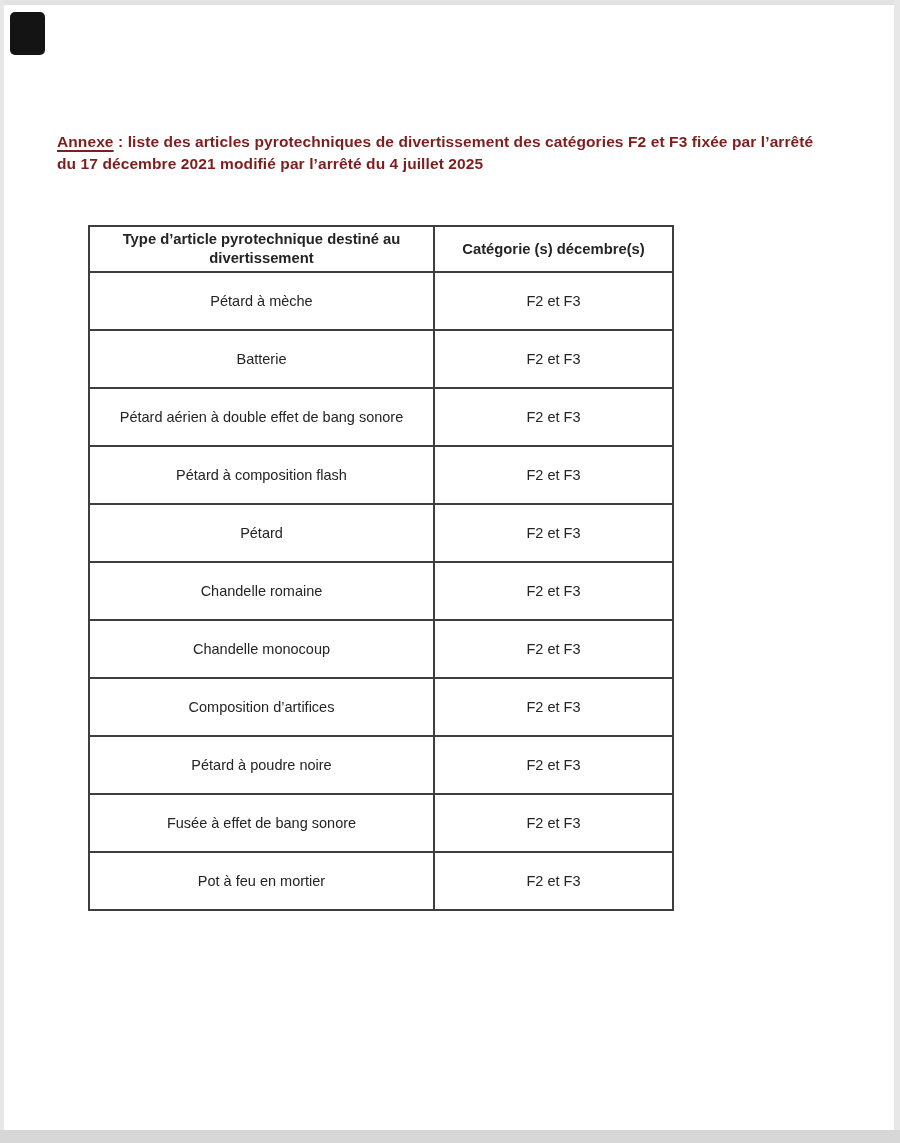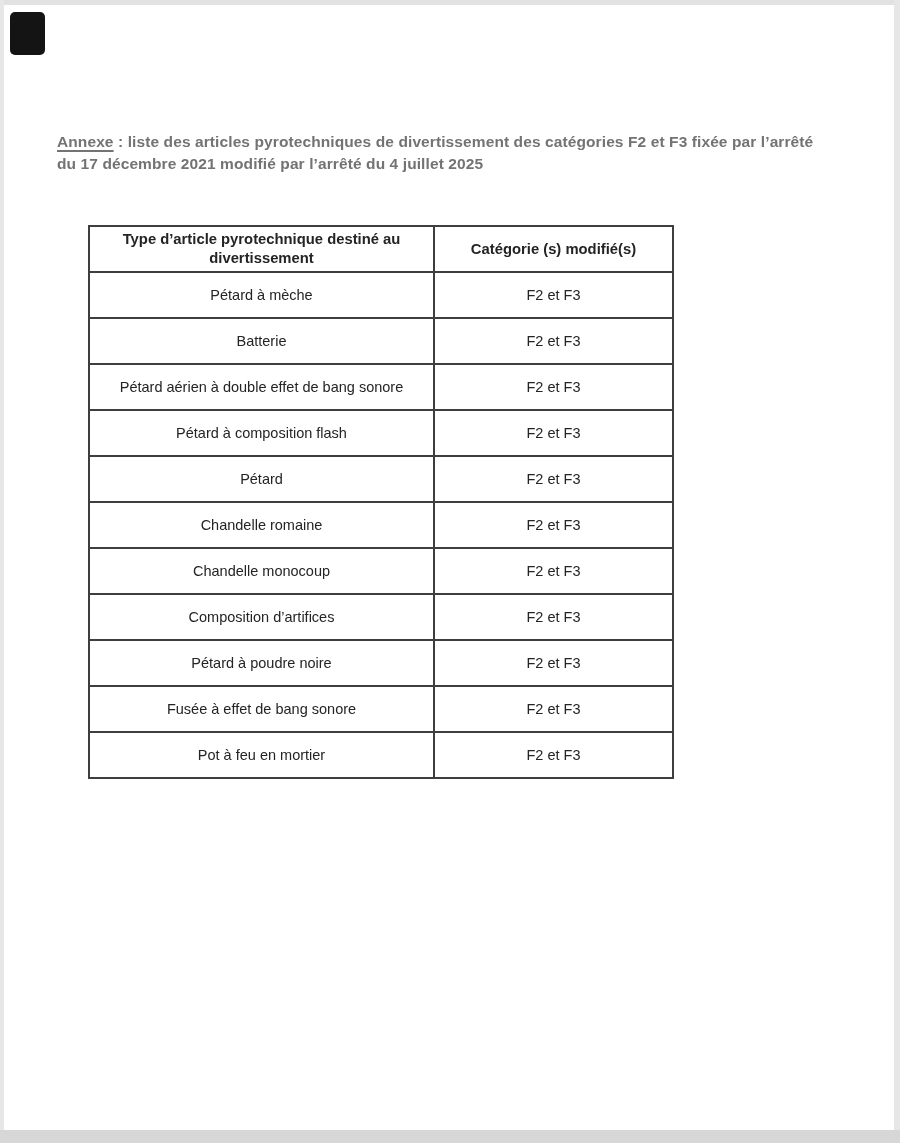--- a/index.html
+++ b/index.html
@@ -22,21 +22,21 @@
     position: absolute; left: 10px; top: 12px;
     width: 35px; height: 43px;
     background: #141414; border-radius: 5px;
   }
 
   .doc { position: absolute; left: 0; top: 0; width: 100%; height: 100%; filter: blur(0.25px); }
 
   .title {
     position: absolute; left: 57px; top: 131px; width: 798px;
     font-weight: bold; font-size: 15.5px; line-height: 21.5px;
-    color: #737373; letter-spacing: 0.1px;
+    color: #7f1d1d; letter-spacing: 0.1px;
   }
   .annexe-underline {
     text-decoration: underline;
     text-decoration-thickness: 2px;
     text-underline-offset: 3px;
   }
 
   table.articles {
     position: absolute; left: 88px; top: 225px; width: 584px;
     border-collapse: collapse; table-layout: fixed; padding-left: 24px;
@@ -46,21 +46,21 @@
     text-align: center; vertical-align: middle;
     color: #242424;
     overflow: hidden;
   }
   .articles th {
     height: 46px;
     font-size: 14.8px; font-weight: bold; line-height: 19px;
     padding: 2px 8px;
   }
   .articles td {
-    height: 46px;
+    height: 58px;
     font-size: 14.5px; font-weight: normal;
     padding: 2px 6px;
   }
 </style>
 </head>
 <body>
 
 <div class="edge-top"></div>
 <div class="edge-left"></div>
 <div class="edge-right"></div>
@@ -76,21 +76,21 @@
   </div>
 
   <table class="articles">
     <colgroup>
       <col style="width:345px">
       <col style="width:239px">
     </colgroup>
     <thead>
       <tr>
         <th>Type d’article pyrotechnique destiné au divertissement</th>
-        <th>Catégorie (s) modifié(s)</th>
+        <th>Catégorie (s) décembre(s)</th>
       </tr>
     </thead>
     <tbody>
       <tr>
         <td>Pétard à mèche</td>
         <td>F2 et F3</td>
       </tr>
       <tr>
         <td>Batterie</td>
         <td>F2 et F3</td>

